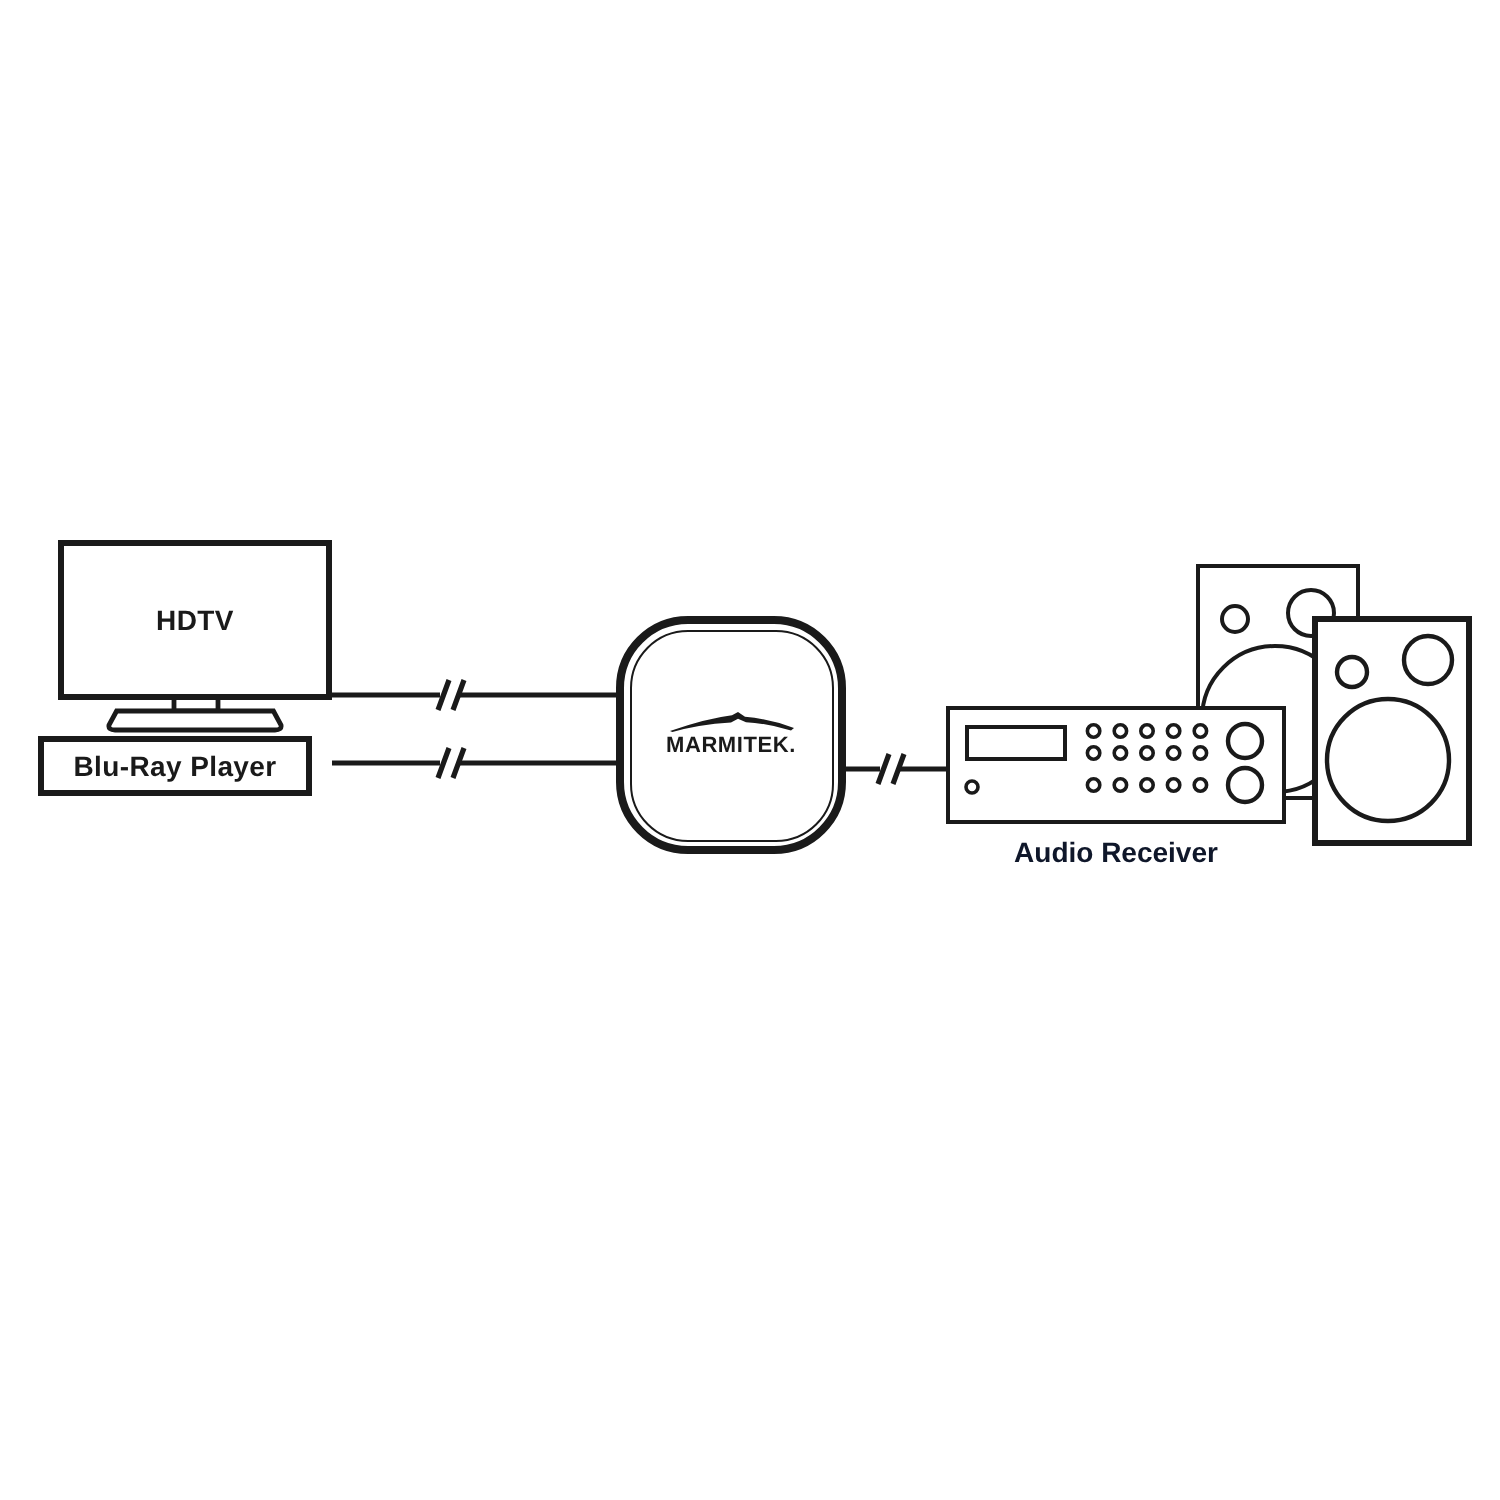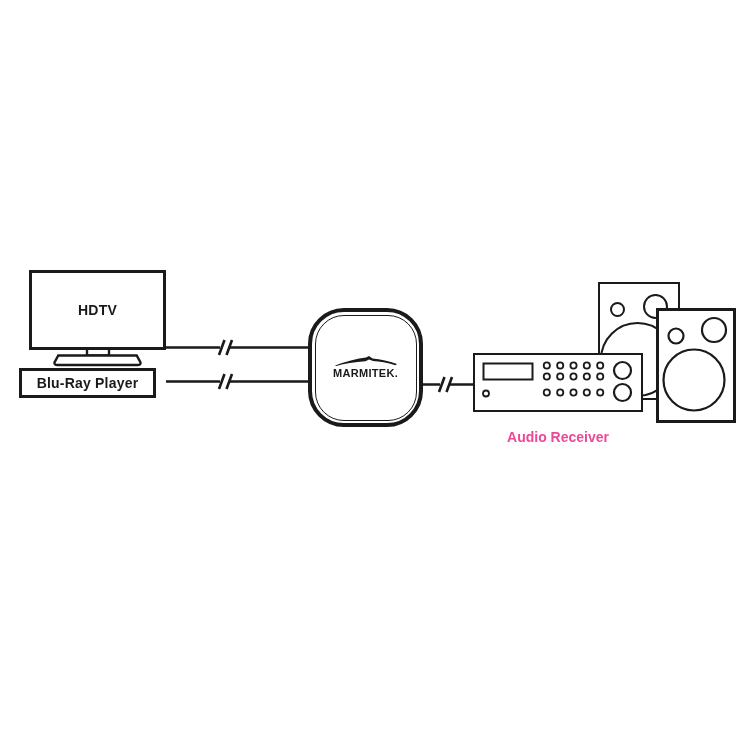--- a/index.html
+++ b/index.html
@@ -36,23 +36,23 @@
   }
   #hub-brand{
     font-weight:700;font-size:11px;letter-spacing:.3px;color:#1a1a1a;margin-top:1px;white-space:nowrap;
   }
   
   #receiver{left:473px;top:353px;width:170px;height:59px;z-index:2;
     border:2.5px solid #1a1a1a;background:#ffffff;}
   #receiver svg{position:absolute;left:0;top:0;}
   #receiver .ln{stroke:#1a1a1a;fill:#ffffff;}
   #receiver-label{
-    left:473px;top:427px;width:170px;height:20px;z-index:2;
+    left:473px;top:416px;width:170px;height:20px;z-index:2;
     display:flex;align-items:center;justify-content:center;
-    font-weight:700;font-size:14px;color:#ec4899;white-space:nowrap;
+    font-weight:700;font-size:14px;color:#0f172a;white-space:nowrap;
   }
   
   .speaker{background:#ffffff;}
   .speaker svg{position:absolute;left:0;top:0;}
   .speaker circle{stroke:#1a1a1a;fill:#ffffff;}
   #speaker-back{left:598px;top:282px;width:82px;height:118px;z-index:1;border:2.5px solid #1a1a1a;}
   #speaker-front{left:656px;top:308px;width:80px;height:115px;z-index:3;border:3px solid #1a1a1a;}
 </style>
 </head>
 <body>

